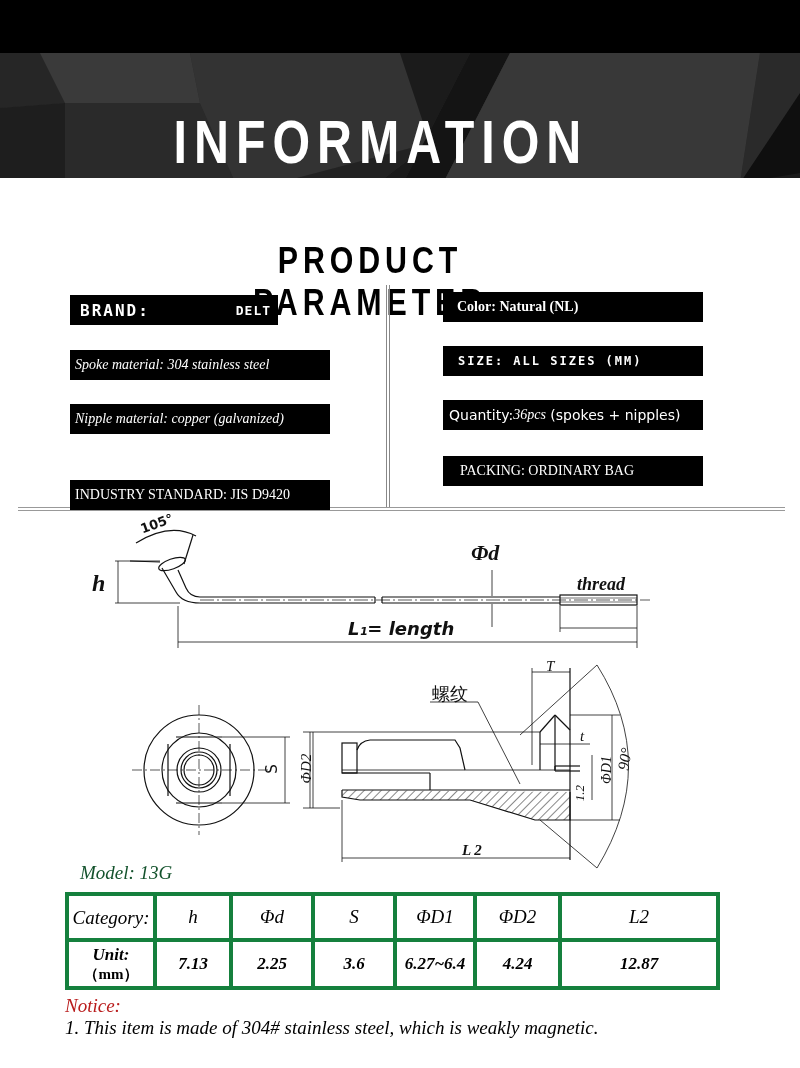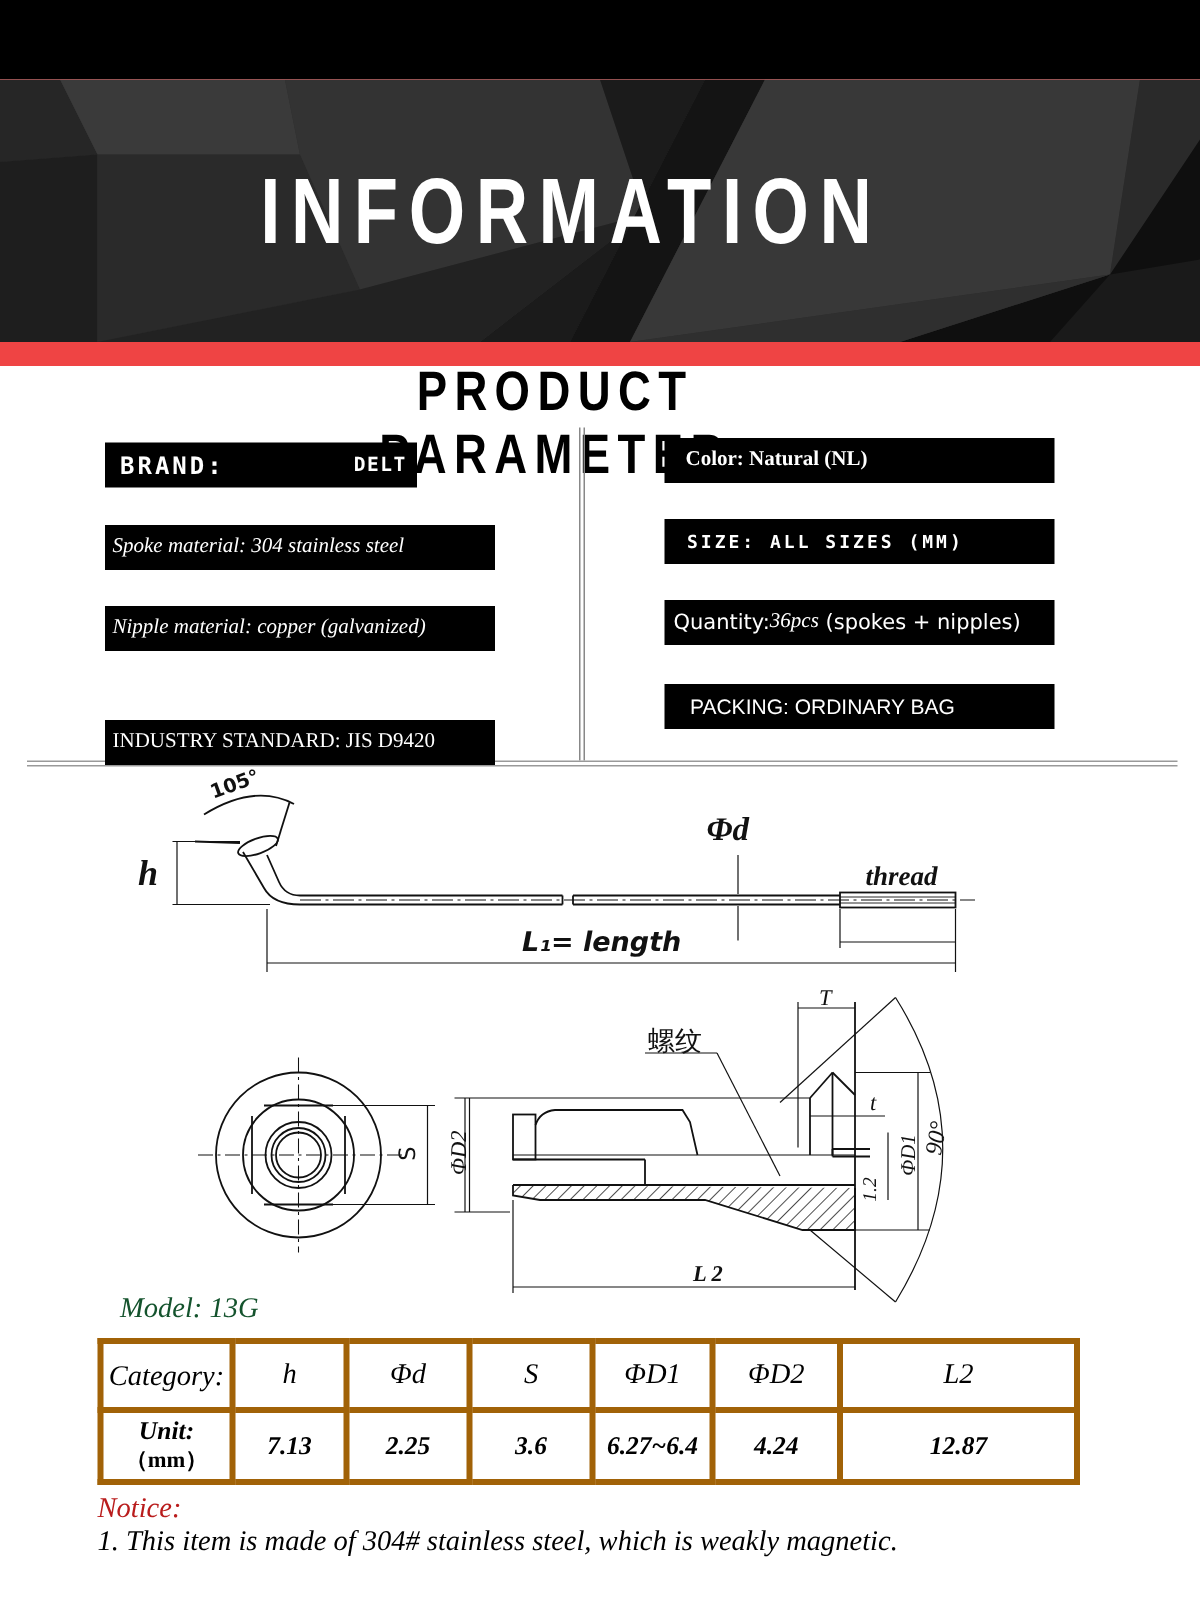--- a/index.html
+++ b/index.html
@@ -1,40 +1,40 @@
 <!DOCTYPE html>
 <html><head>
 <meta charset="utf-8">
 <style>
   html, body { margin:0; padding:0; }
   body { width:800px; height:1068px; background:#ffffff; position:relative; overflow:hidden; font-family:"Liberation Sans", sans-serif; }
   .topbar { position:absolute; left:0; top:0; width:800px; height:53px; background:#000; }
-  .banner { position:absolute; left:0; top:53px; width:800px; height:191px; overflow:hidden; background:#ef4444; }
+  .banner { position:absolute; left:0; top:53px; width:800px; height:125px; overflow:hidden; background:#4c1d95; }
   .banner svg { position:absolute; left:0; top:0; }
   .banner-title { position:absolute; left:0; top:0; width:800px; height:175px; display:flex; align-items:center; justify-content:center; }
   .banner-title span { color:#fff; font-family:"Liberation Sans", sans-serif; font-weight:bold; font-size:62px; letter-spacing:9px; transform:scaleX(0.78); display:inline-block; margin-left:-38px; margin-top:2px; }
   .sec-title { position:absolute; left:150px; top:240px; width:440px; text-align:center; }
   .sec-title span { font-family:"Liberation Sans", sans-serif; font-weight:bold; font-size:37px; letter-spacing:6px; color:#000; display:inline-block; transform:scaleX(0.82); }
   .vdiv { position:absolute; left:386px; top:285px; width:1px; height:222px; border-left:1px solid #888; border-right:1px solid #888; width:2px; }
   .hdiv { position:absolute; left:18px; top:507px; width:767px; height:2px; border-top:1px solid #999; border-bottom:1px solid #999; }
   .pbar { position:absolute; height:30px; background:#000; color:#fff; display:flex; align-items:center; box-sizing:border-box; white-space:nowrap; overflow:hidden; }
   .f-brand { font-family:"DejaVu Sans Mono", monospace; font-weight:bold; font-size:16px; letter-spacing:2px; padding-left:10px; }
   .f-brand .val { font-size:13px; margin-left:42px; letter-spacing:1px;padding-left:44px; }
   .f-ital { font-family:"Liberation Serif", serif; font-style:italic; font-size:14px; padding-left:5px; }
   .f-serif { font-family:"Liberation Serif", serif; font-size:14px; padding-left:5px; }
   .f-bserif { font-family:"Liberation Serif", serif; font-weight:bold; font-size:14px; padding-left:14px; }
   .f-mono { font-family:"DejaVu Sans Mono", monospace; font-weight:bold; font-size:12px; letter-spacing:2px; padding-left:15px; }
   .f-sans { font-family:"DejaVu Sans", sans-serif; font-size:14px; padding-left:6px; }
   .f-sans i { font-family:"Liberation Serif", serif; font-style:italic; font-size:14px; }
-  .f-pack { font-family:Liberation Sans, sans-serif; font-size:14px; padding-left:17px; }
+  .f-pack { font-family:Liberation Serif, serif; font-size:14px; padding-left:17px; }
   .drawing { position:absolute; left:0; top:510px; width:800px; height:360px; }
   .dlabel { position:absolute; font-family:"Liberation Serif", serif; font-style:italic; color:#111; }
   .model { position:absolute; left:80px; top:862px; font-family:"Liberation Serif", serif; font-style:italic; font-size:19px; color:#14532d; }
   table.spec { position:absolute; left:65px; top:892px; width:655px; border-collapse:collapse; border:4px solid #000; }
-  table.spec td { border:4px solid #a16207; text-align:center; font-family:"Liberation Serif", serif; font-style:italic; color:#000; padding:0; }
+  table.spec td { border:4px solid #15803d; text-align:center; font-family:"Liberation Serif", serif; font-style:italic; color:#000; padding:0; }
   table.spec tr.h td { height:42px; font-size:19px; }
   table.spec tr.v td { height:44px; font-size:17px; font-weight:bold; }
   table.spec td.first { font-size:19px; font-weight:normal; line-height:19px; }
   table.spec td.first small { font-size:15px; font-style:normal; }
   .notice { position:absolute; left:65px; top:995px; font-family:"Liberation Serif", serif; font-style:italic; color:#000; }
   .notice .n-title { color:#b91c1c; font-size:19px; line-height:22px; }
   .notice .n-line { font-size:19px; line-height:22px; }
 </style>
 </head>
 <body>

